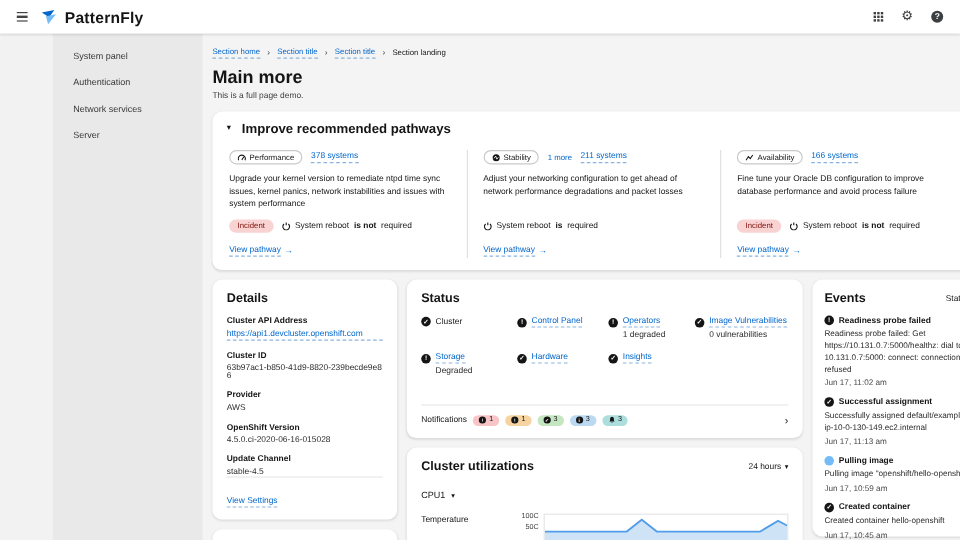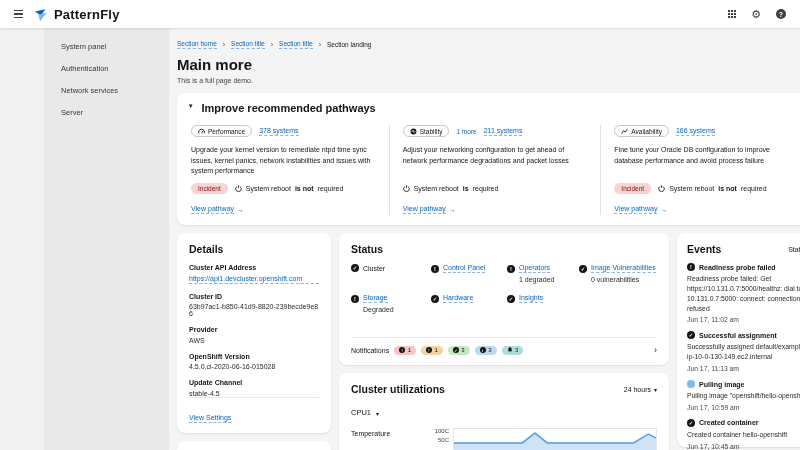--- a/index.html
+++ b/index.html
@@ -5,21 +5,21 @@
   * { margin:0; padding:0; box-sizing:border-box; }
   html,body { width:800px; height:450px; overflow:hidden; background:#f2f2f2;
               font-family:"Liberation Sans", sans-serif; color:#151515; }
 
   
   .masthead { position:absolute; top:0; left:0; width:800px; height:28px; background:#fff;
               display:flex; align-items:center; padding:0 14px; gap:10px; z-index:20;
               box-shadow:0 1px 2px rgba(0,0,0,.12); }
   .hamburger { display:flex; flex-direction:column; gap:2px; cursor:pointer; }
   .hamburger i { display:block; width:9px; height:1.4px; background:#444; }
-  .brand { display:flex; align-items:flex-end; gap:6px; }
+  .brand { display:flex; align-items:flex-start; gap:6px; }
   .brand-name { font-size:13px; font-weight:bold; letter-spacing:.2px; }
   .mast-right { margin-left:auto; display:flex; align-items:center; gap:15px; }
   .grid-icon { width:8px; height:8px; display:grid; grid-template-columns:repeat(3,1fr); gap:1px; }
   .grid-icon i { background:#3c3f42; width:2px; height:2px; }
   .gear-icon { font-size:11px; color:#3c3f42; line-height:1; }
   .help-icon { width:10px; height:10px; border-radius:50%; background:#3c3f42; color:#fff;
                font-size:7px; display:flex; align-items:center; justify-content:center; font-weight:bold; }
 
   
   .layout { position:absolute; top:28px; left:0; width:800px; height:422px; display:flex;margin-left:44px; }

